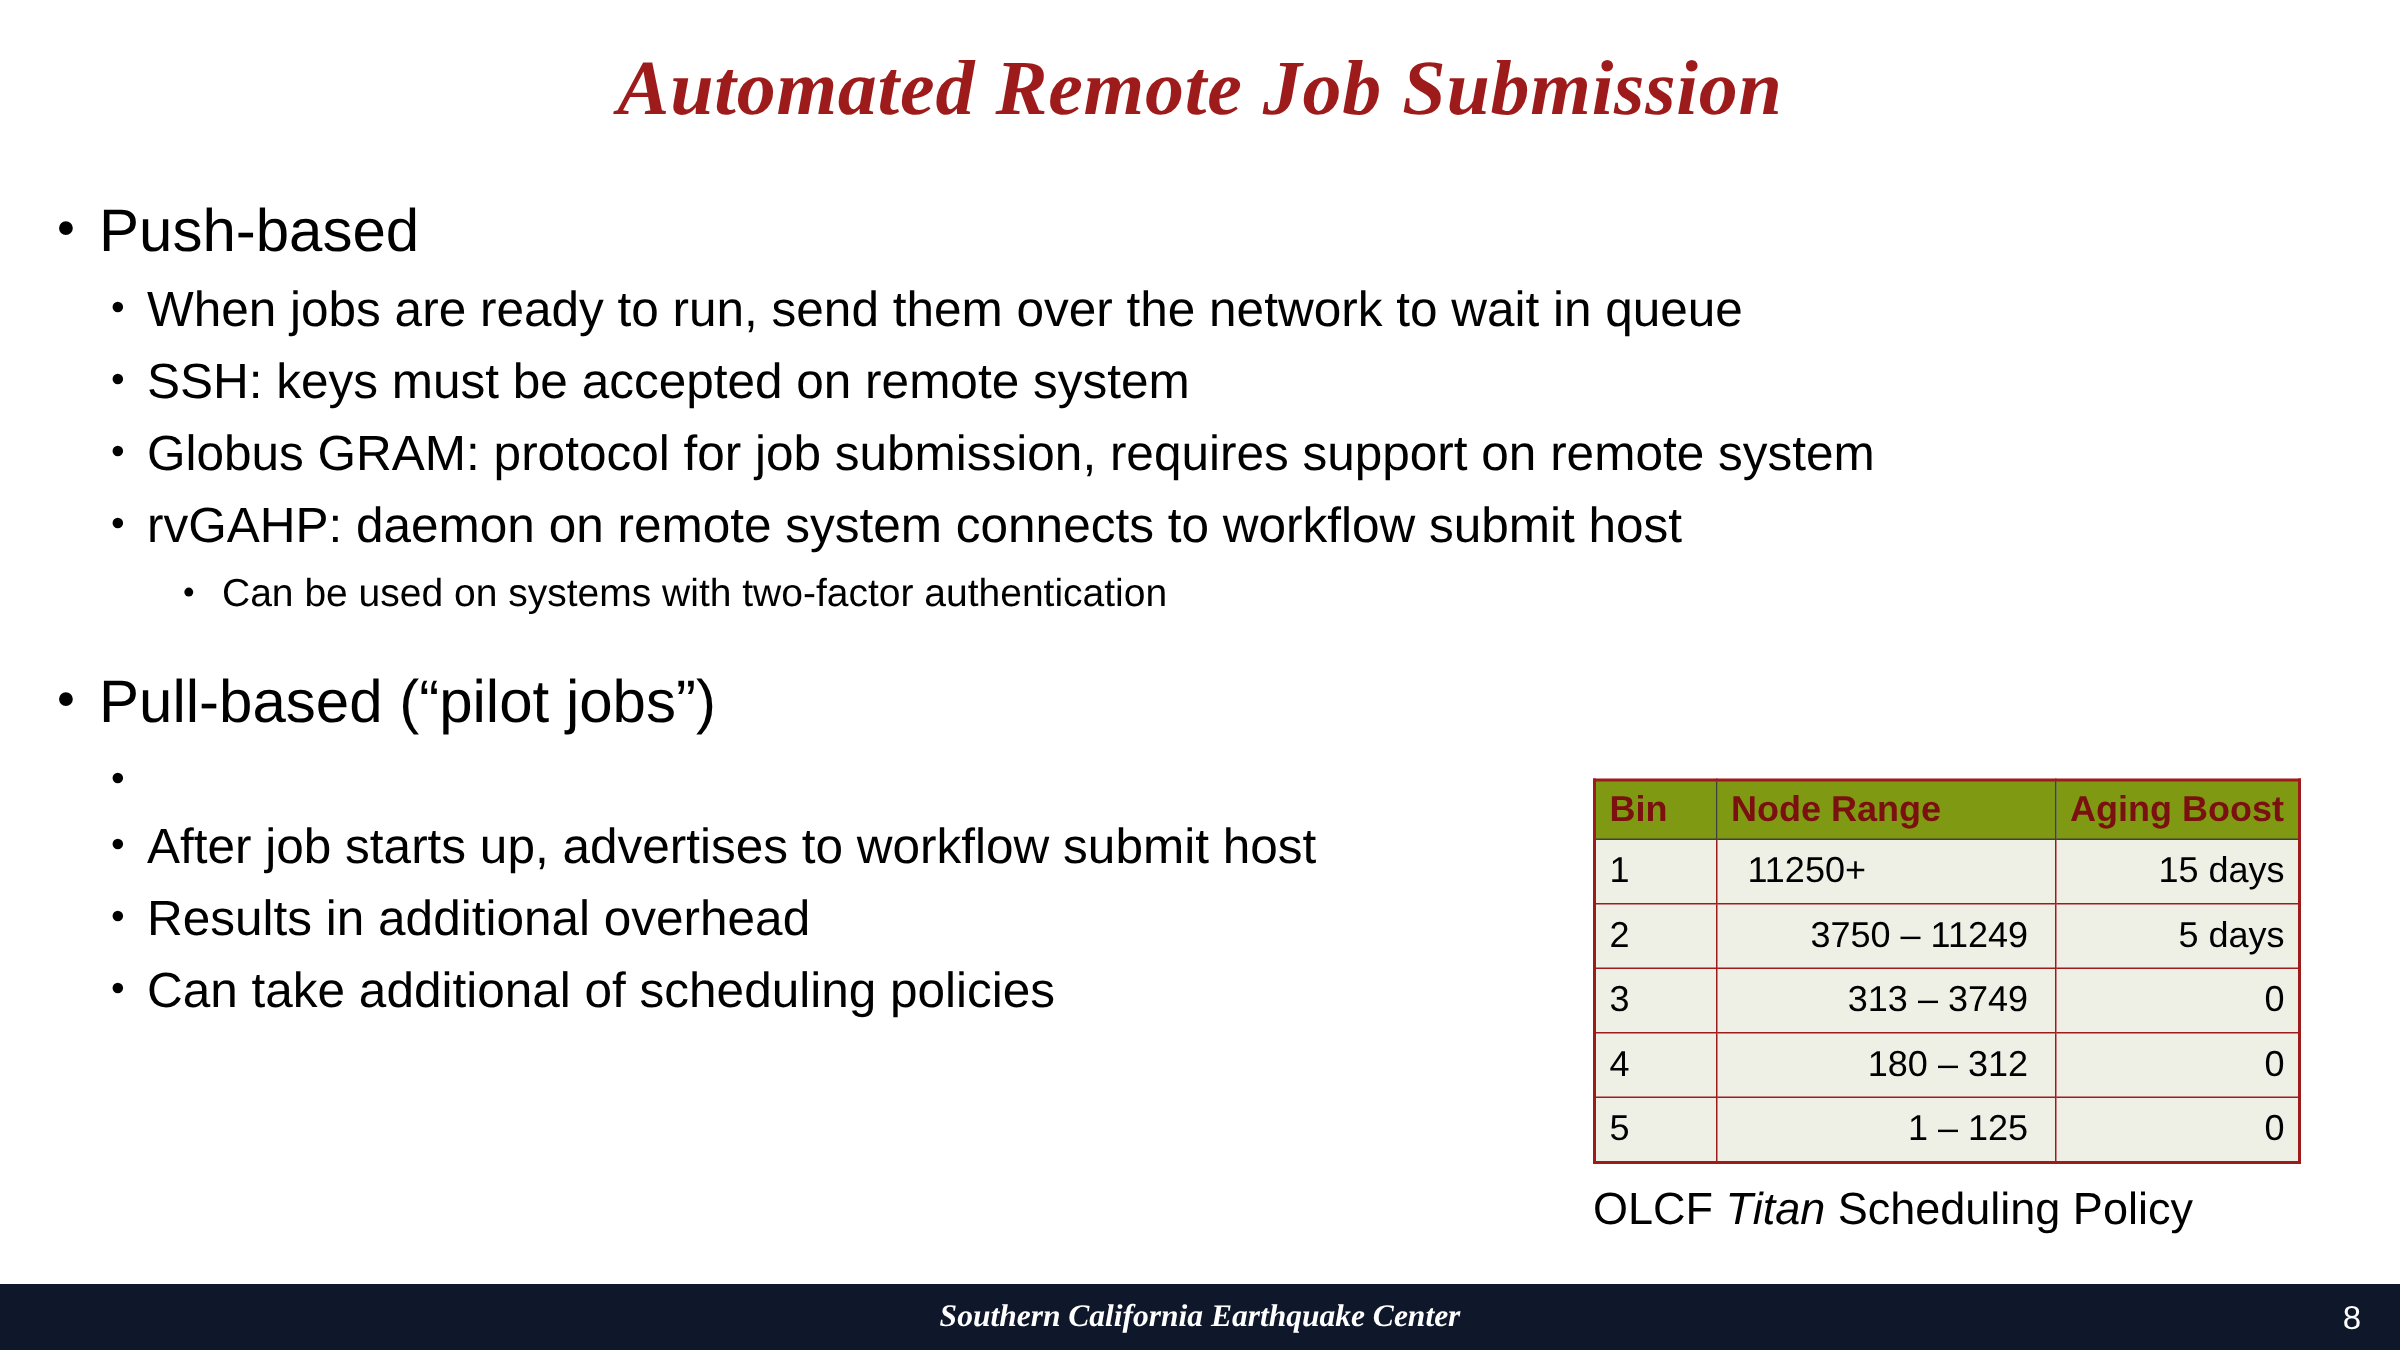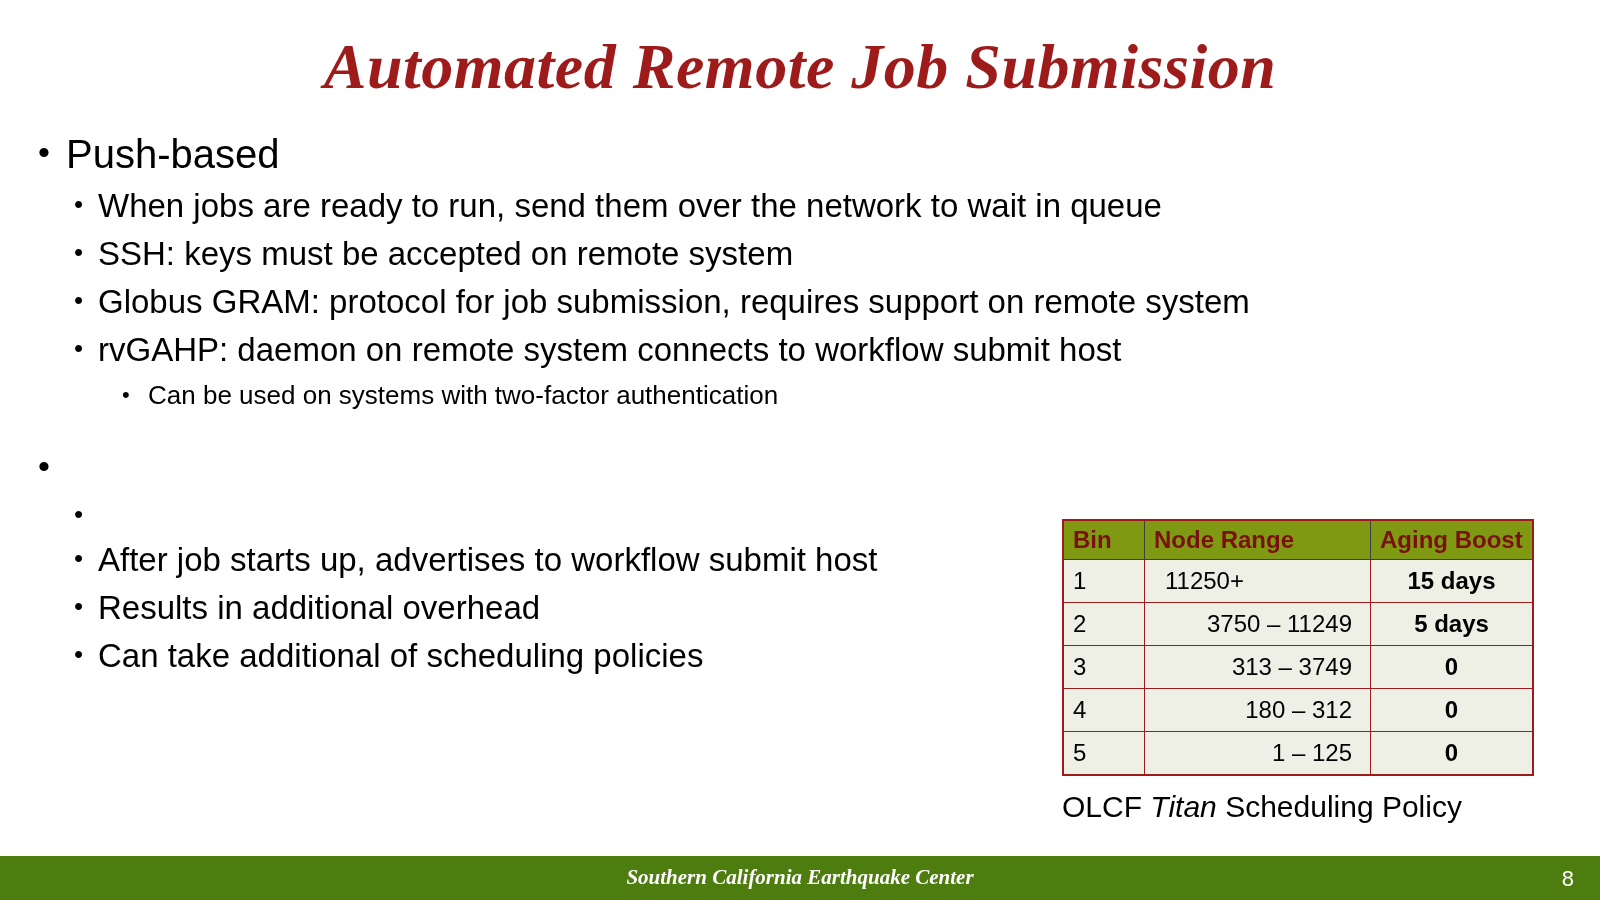--- a/index.html
+++ b/index.html
@@ -22,21 +22,21 @@
   }
   .slide-title {
     position: absolute;
     top: 30px;
     left: 0;
     width: 1600px;
     text-align: center;
     font-family: "Liberation Serif", serif;
     font-weight: bold;
     font-style: italic;
-    font-size: 64px;
+    font-size: 52px;
     color: #9e1b1b;
     letter-spacing: 0.5px;
   }
   .content {
     position: absolute;
     top: 128px;
     left: 38px;
     width: 1530px;
   }
   .lvl1 {
@@ -123,40 +123,39 @@
     width: 196px;
     text-align: right;
     padding-right: 18px;
   }
   table.sched td.c-range.left {
     text-align: left;
     padding-right: 9px;
     padding-left: 20px;
   }
   table.sched td.c-boost {
-    text-align: center;
-    font-weight: bold;
+    text-align: right;
   }
   .table-caption {
     margin-top: 14px;
     font-size: 30px;
     text-align: left;
     color: #000000;
     white-space: nowrap;
   }
   .table-caption .ital {
     font-style: italic;
   }
   .footer-bar {
     position: absolute;
     left: 0;
     bottom: 0;
     width: 1600px;
     height: 44px;
-    background: #4d7c0f;
+    background: #0f172a;
   }
   .footer-text {
     position: absolute;
     left: 0;
     width: 1600px;
     top: 9px;
     text-align: center;
     color: #ffffff;
     font-family: "Liberation Serif", serif;
     font-weight: bold;
@@ -205,20 +204,21 @@
 
     <div class="lvl3">
       <span class="bullet">•</span>
       <span>Can be used on systems with two-factor authentication</span>
     </div>
 
     <div class="gap"></div>
 
     <div class="lvl1">
       <span class="bullet">•</span>
+      <span>Pull-based (“pilot jobs”)</span>
     </div>
 
     <div class="lvl2">
       <span class="bullet">•</span>
     </div>
     <div class="lvl2">
       <span class="bullet">•</span>
       <span>After job starts up, advertises to workflow submit host</span>
     </div>
     <div class="lvl2">

